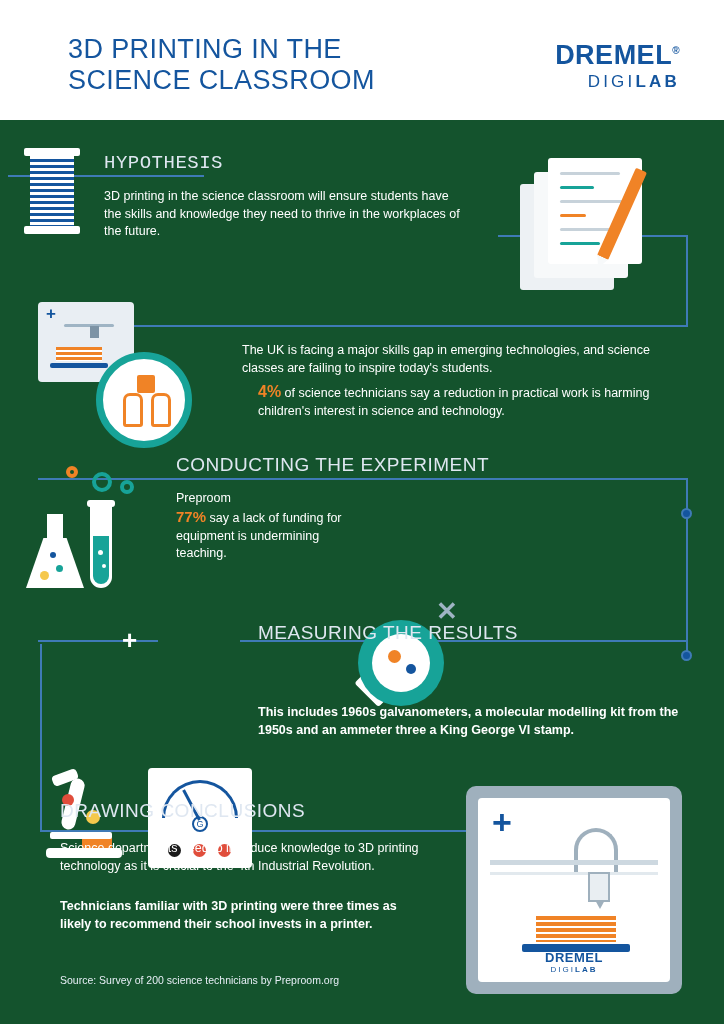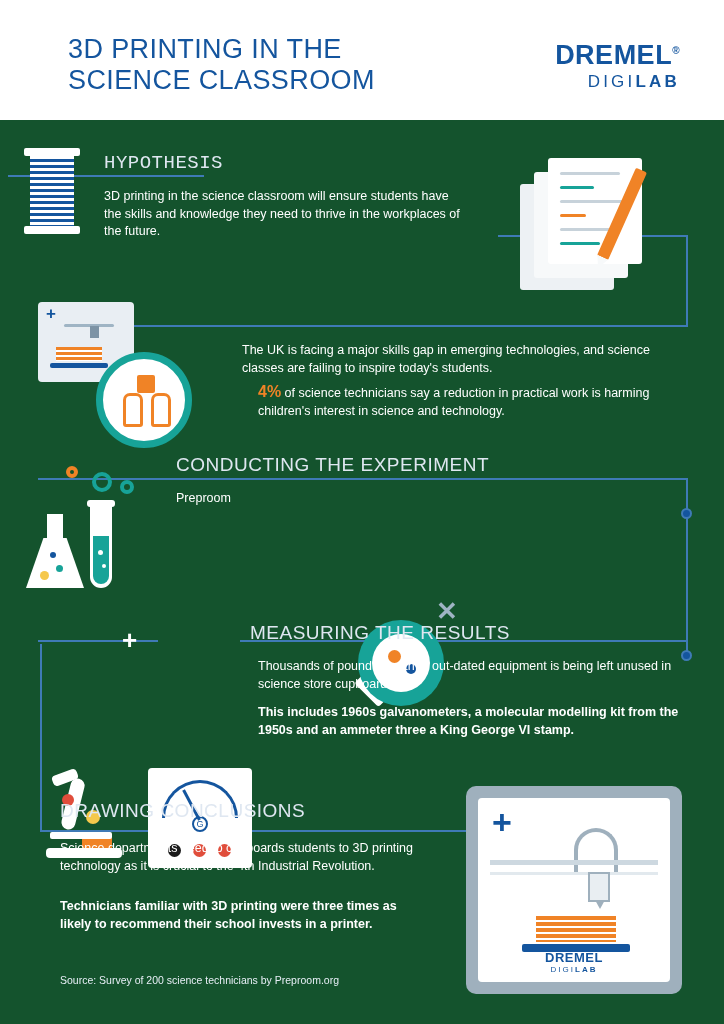--- a/index.html
+++ b/index.html
@@ -261,20 +261,24 @@
     <div class="tube">
       <div class="glass"></div>
       <div class="liquid"></div>
       <div class="rim"></div>
       <div class="bub" style="left:12px; top:60px; width:5px; height:5px;"></div>
       <div class="bub" style="left:16px; top:74px; width:4px; height:4px;"></div>
     </div>
 
     <div class="sec-title" style="left:176px; top:334px;">CONDUCTING THE EXPERIMENT</div>
     <div class="para" style="left:176px; top:370px; width:176px;">Preproom</div>
+    <div class="para" style="left:176px; top:388px; width:180px;">
+      <span class="stat-sm">77%</span>
+      <span>say a lack of funding for equipment is undermining teaching.</span>
+    </div>
 
     <div class="mag">
       <div class="handle"></div>
       <div class="circ"></div>
       <div class="inner"></div>
       <div class="d-o"></div>
       <div class="d-b"></div>
     </div>
     <div class="xmark" style="left:436px; top:476px;">✕</div>
 
@@ -290,26 +294,25 @@
       <div class="base"></div>
     </div>
     <div class="gauge">
       <div class="arc"></div>
       <div class="needle"></div>
       <div class="ctr">G</div>
       <div class="k1"></div>
         <div class="k2"></div>
         <div class="k3"></div>
     </div>
-    <div class="sec-title" style="left:250px; top:502px;">MEASURING THE RESULTS</div>
-    <div class="para" style="left:258px; top:538px; width:436px;">Thousands of pound's worth of out-dated equipment is being left unused in science store cupboards.</div>
+    <div class="sec-title" style="left:258px; top:502px;">MEASURING THE RESULTS</div>
     <div class="para" style="left:258px; top:584px; width:448px; font-weight:bold;">This includes 1960s galvanometers, a molecular modelling kit from the 1950s and an ammeter three a King George VI stamp.</div>
 
     <div class="sec-title" style="left:60px; top:680px;">DRAWING CONCLUSIONS</div>
-    <div class="para" style="left:60px; top:720px; width:368px;">Science departments need to cupboards students to 3D printing technology as it is crucial to the 4th Industrial Revolution.</div>
+    <div class="para" style="left:60px; top:720px; width:368px;">Science departments need to introduce knowledge to 3D printing technology as it is crucial to the 4th Industrial Revolution.</div>
     <div class="para" style="left:60px; top:778px; width:356px; font-weight:bold;">Technicians familiar with 3D printing were three times as likely to recommend their school invests in a printer.</div>
 
     <div class="printer-lg">
       <div class="screen">
         <div class="plus">+</div>
         <div class="tubez"></div>
         <div class="rail"></div>
         <div class="rail2"></div>
         <div class="nozzle"></div>
         <div class="layers"></div>

